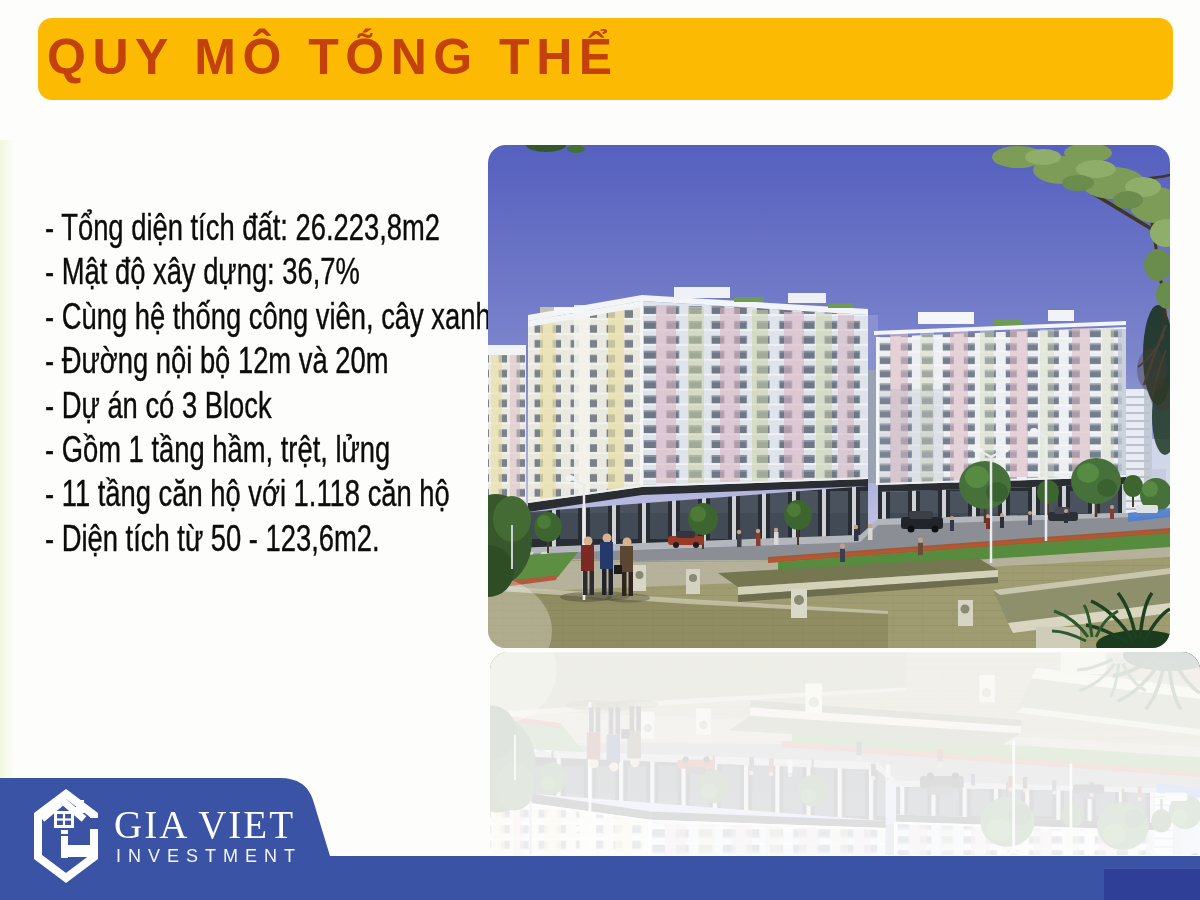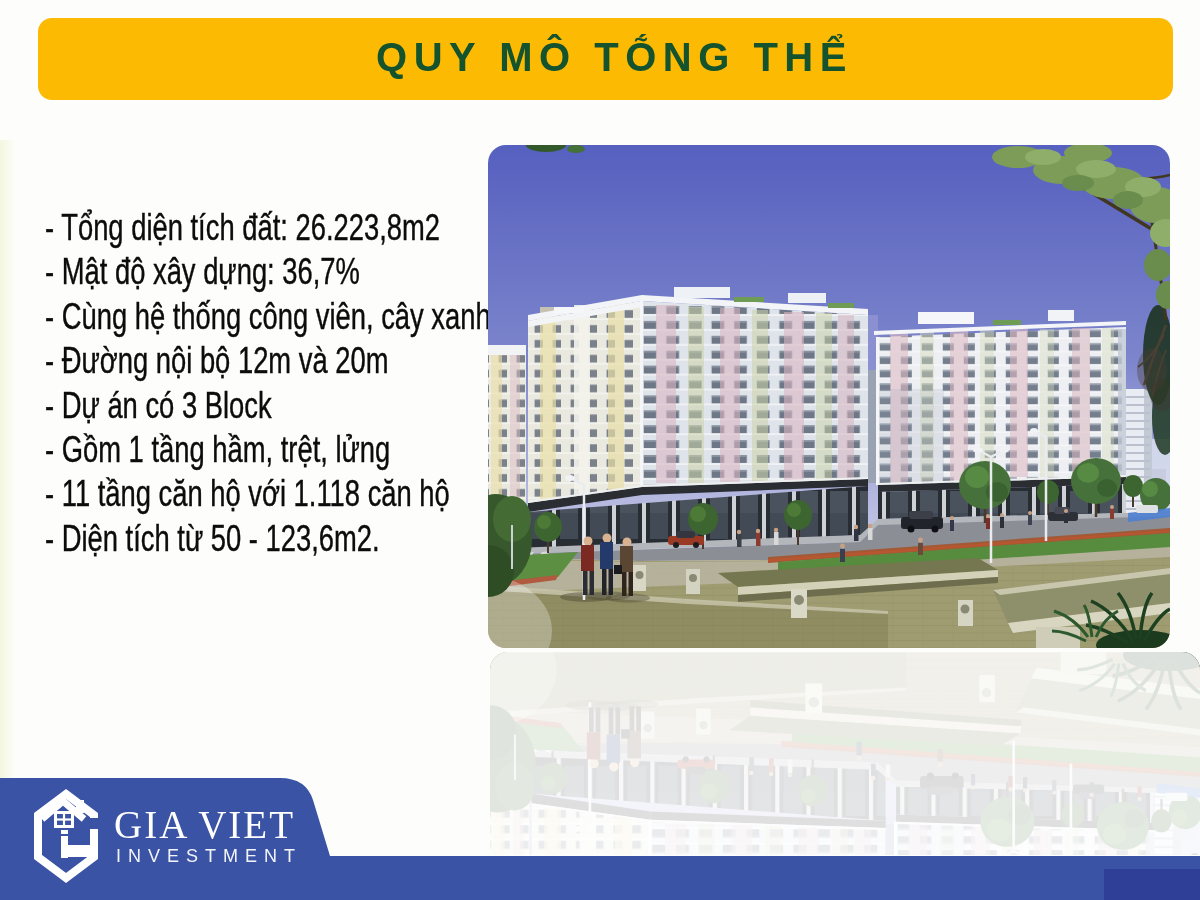--- a/index.html
+++ b/index.html
@@ -6,21 +6,21 @@
   body{width:1200px;height:900px;position:relative;overflow:hidden;background:#fdfdfc;font-family:"Liberation Sans",sans-serif;}
   .abs{position:absolute;}
 </style>
 </head>
 <body>
 
 <div class="abs" style="left:0;top:140px;width:14px;height:638px;background:linear-gradient(to right,#f2f7e0,#fcfdf6);"></div>
 
 <div class="abs" style="left:38px;top:18px;width:1135px;height:82px;background:#fcba03;border-radius:14px;"></div>
 
-<div class="abs" style="left:47px;top:18px;width:1135px;height:82px;line-height:78px;text-align:center;font-size:40px;font-weight:bold;color:#14532d;letter-spacing:6.5px;">QUY MÔ TṌNG THỂ</div>
+<div class="abs" style="left:47px;top:18px;width:1135px;height:82px;line-height:78px;font-size:50px;font-weight:bold;color:#c2410c;letter-spacing:6.5px;">QUY MÔ TṌNG THỂ</div>
 
 <div class="abs" style="left:45px;top:206px;width:620px;font-size:36px;line-height:44.4px;color:#0c0c0c;white-space:nowrap;-webkit-text-stroke:0.4px #0c0c0c;transform:scaleX(0.76);transform-origin:left top;">
 <div>- Tổng diện tích đất: 26.223,8m2</div>
 <div>- Mật độ xây dựng: 36,7%</div>
 <div>- Cùng hệ thống công viên, cây xanh</div>
 <div>- Đường nội bộ 12m và 20m</div>
 <div>- Dự án có 3 Block</div>
 <div>- Gồm 1 tầng hầm, trệt, lửng</div>
 <div>- 11 tầng căn hộ với 1.118 căn hộ</div>
 <div>- Diện tích từ 50 - 123,6m2.</div>

